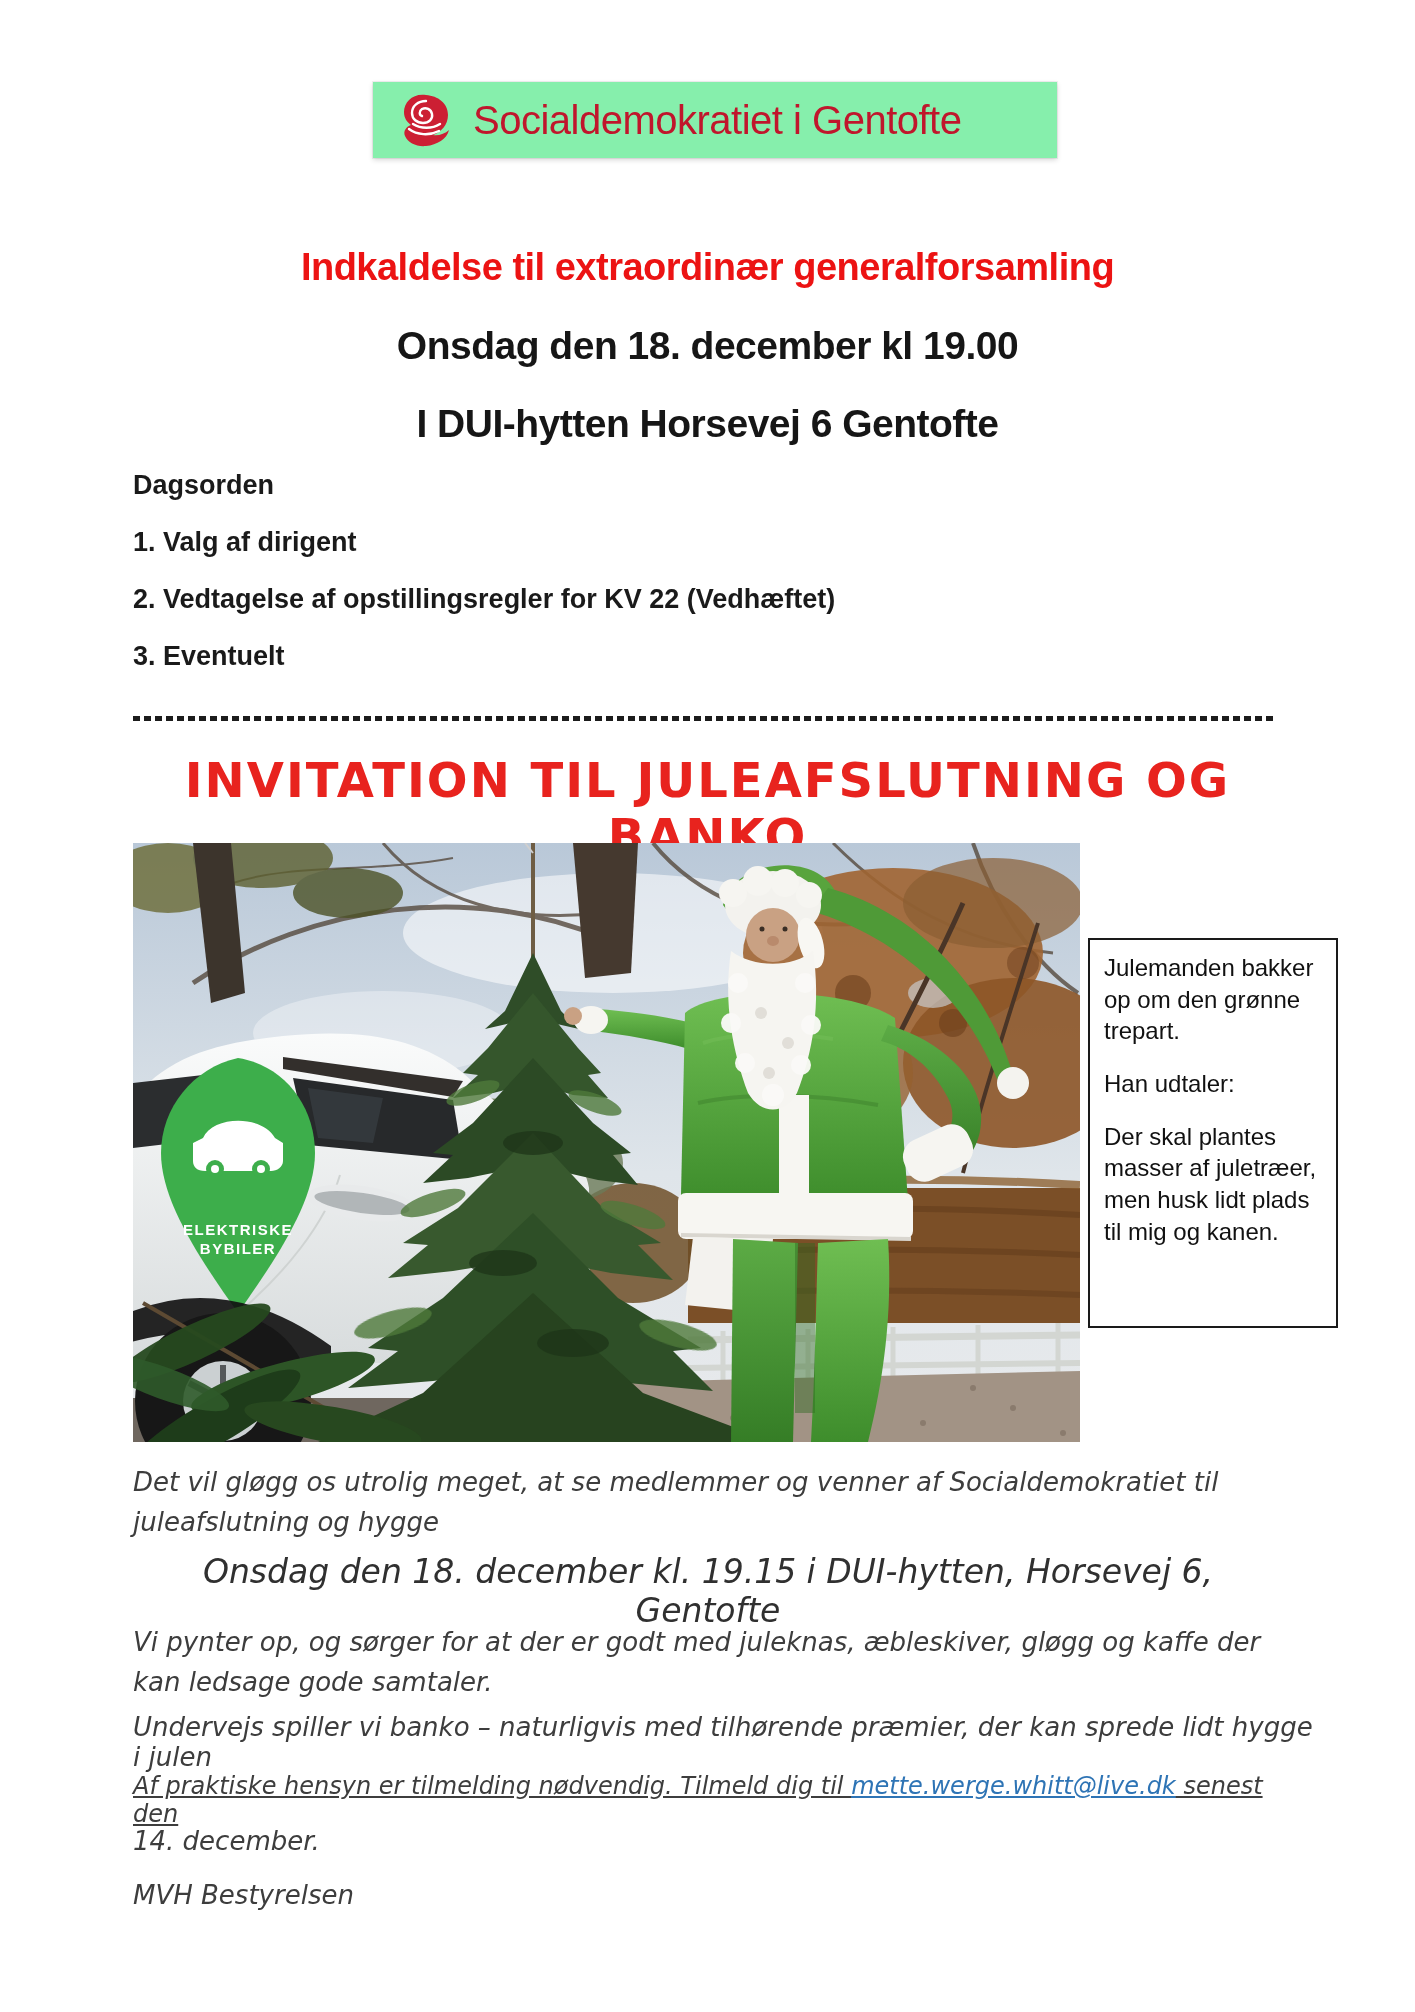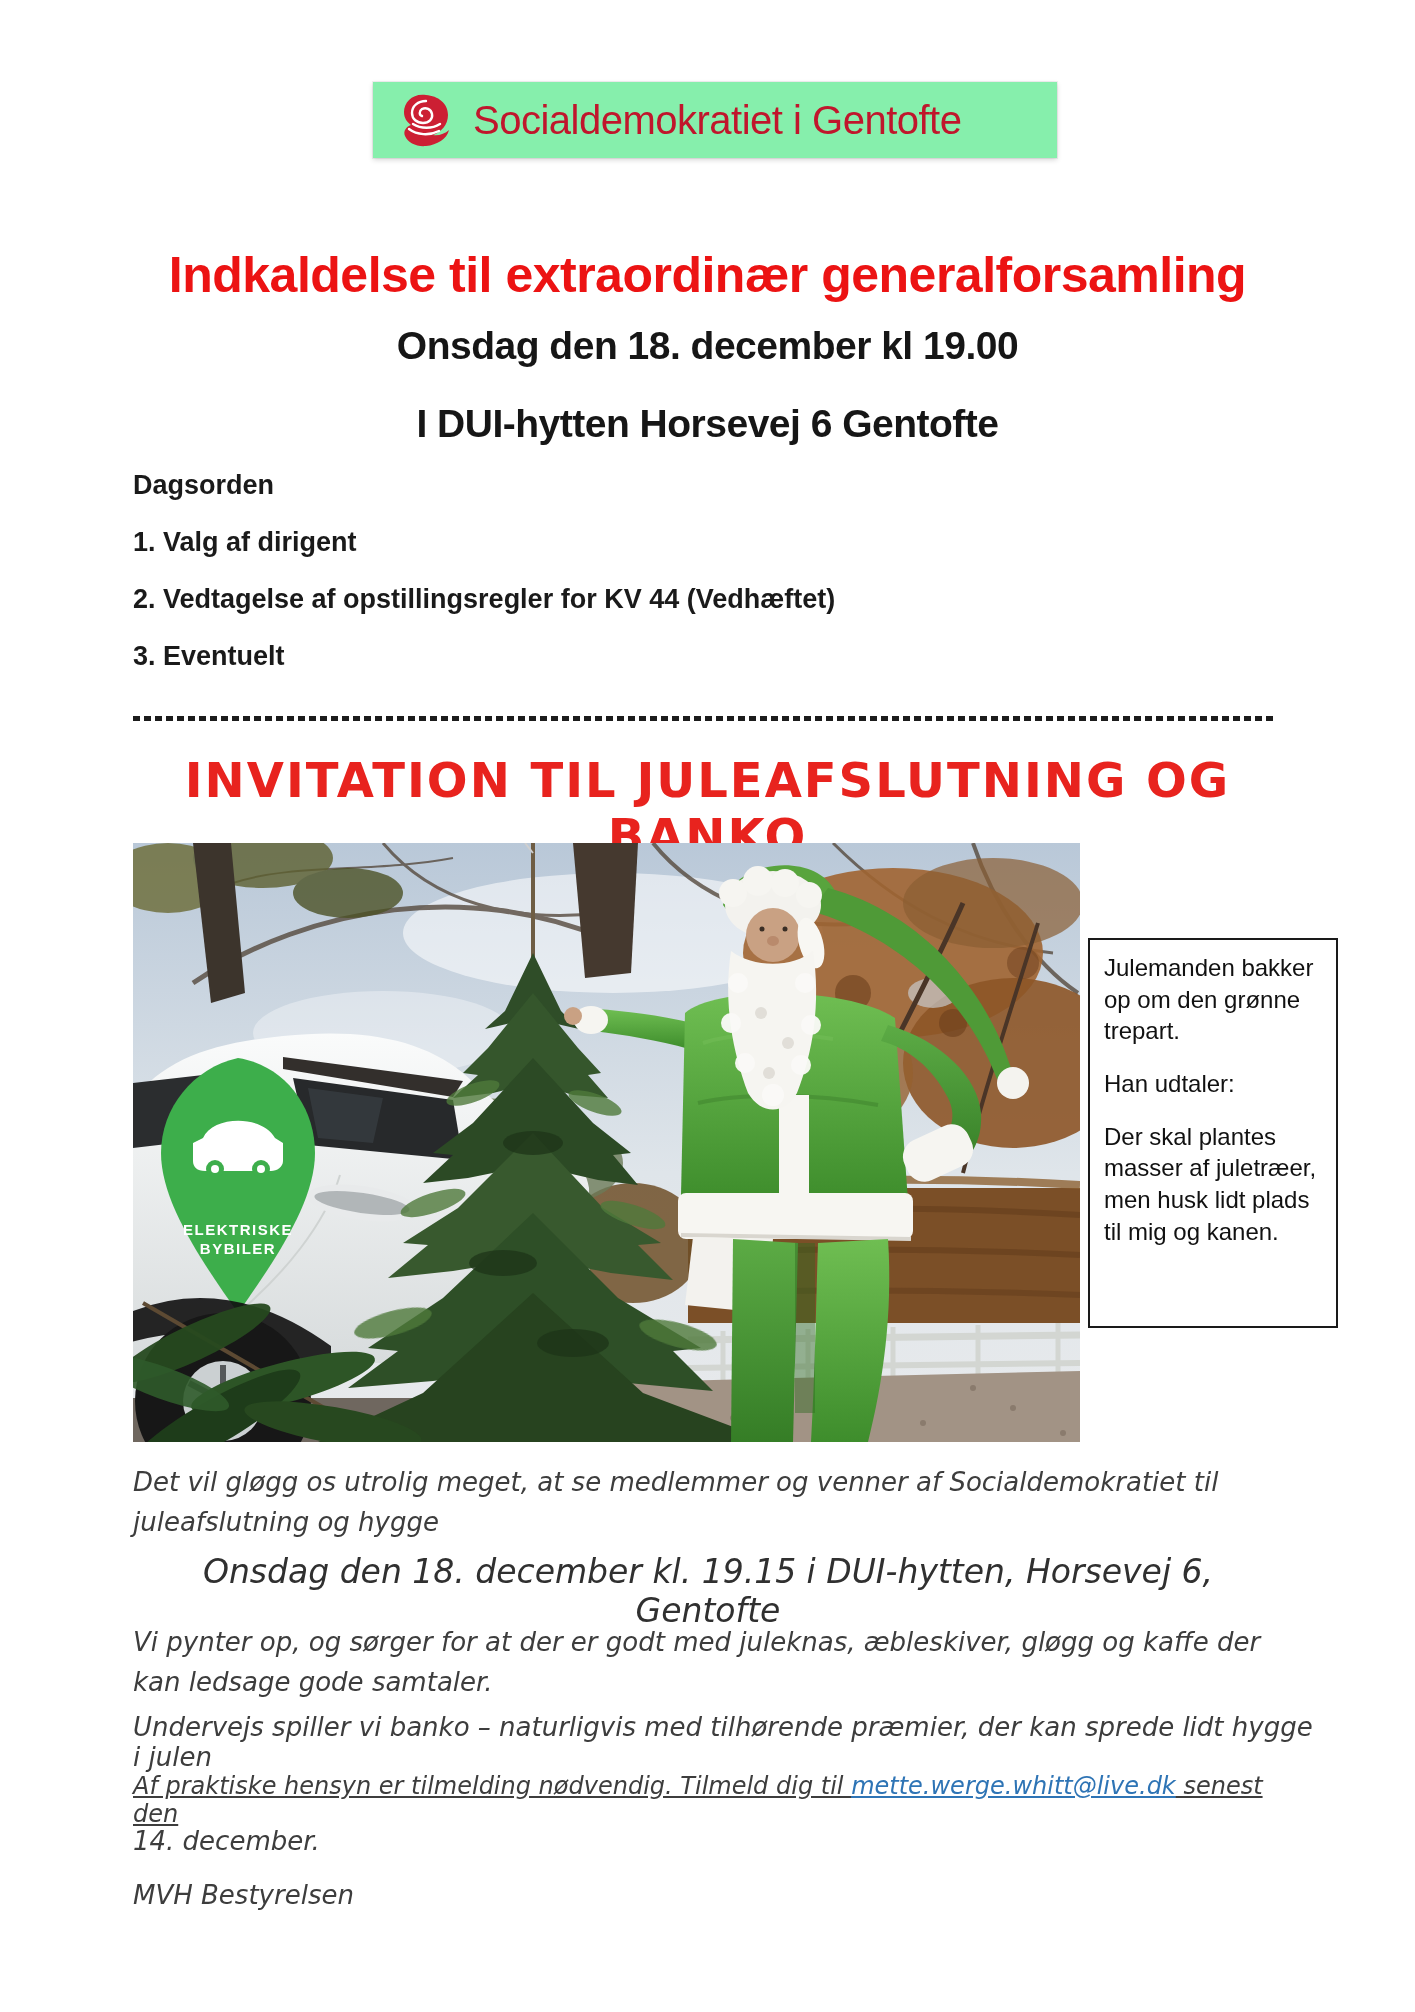--- a/index.html
+++ b/index.html
@@ -7,21 +7,21 @@
         font-family:"Liberation Sans",sans-serif;color:#1a1a1a;}
 
   
   .banner{position:absolute;left:373px;top:82px;width:684px;height:76px;background:#86efac;
           box-shadow:0 2px 5px rgba(0,0,0,.16),0 0 0 1px #f1f1f1;display:flex;align-items:center;
           gap:20px;padding-left:26px;box-sizing:border-box;}
   .logo-text{color:#c0162c;font-size:40px;letter-spacing:-0.5px;white-space:nowrap;}
 
   
   .title-red{position:absolute;left:0;right:0;top:246px;text-align:center;
-             color:#ec1313;font-size:50px;font-weight:bold;letter-spacing:-0.5px;}
+             color:#ec1313;font-size:38px;font-weight:bold;letter-spacing:-0.5px;}
   .title-dt{position:absolute;left:0;right:0;top:324px;text-align:center;
             color:#161616;font-size:39px;font-weight:bold;letter-spacing:-0.5px;}
   .title-loc{position:absolute;left:0;right:0;top:402px;text-align:center;
              color:#161616;font-size:39px;font-weight:bold;letter-spacing:-0.5px;}
 
   
   .agenda-h{position:absolute;left:133px;top:470px;font-size:27px;font-weight:bold;}
   .agenda-i1{position:absolute;left:133px;top:527px;font-size:27px;font-weight:bold;}
   .agenda-i2{position:absolute;left:133px;top:584px;font-size:27px;font-weight:bold;}
   .agenda-i3{position:absolute;left:133px;top:641px;font-size:27px;font-weight:bold;}
@@ -76,21 +76,21 @@
     </span>
     <span class="logo-text">Socialdemokratiet i Gentofte</span>
   </div>
 
   <div class="title-red">Indkaldelse til extraordinær generalforsamling</div>
   <div class="title-dt">Onsdag den 18. december kl 19.00</div>
   <div class="title-loc">I DUI-hytten Horsevej 6 Gentofte</div>
 
   <div class="agenda-h">Dagsorden</div>
   <div class="agenda-i1">1. Valg af dirigent</div>
-  <div class="agenda-i2">2. Vedtagelse af opstillingsregler for KV 44 (Vedhæftet)</div>
+  <div class="agenda-i2">2. Vedtagelse af opstillingsregler for KV 22 (Vedhæftet)</div>
   <div class="agenda-i3">3. Eventuelt</div>
 
   <div class="divider"></div>
 
   <div class="invite">INVITATION TIL JULEAFSLUTNING OG BANKO</div>
 
   <div class="photo">
     <svg viewBox="0 0 947 599" preserveAspectRatio="none">
       <defs>
         <linearGradient id="sky" x1="0" y1="0" x2="0" y2="1">

